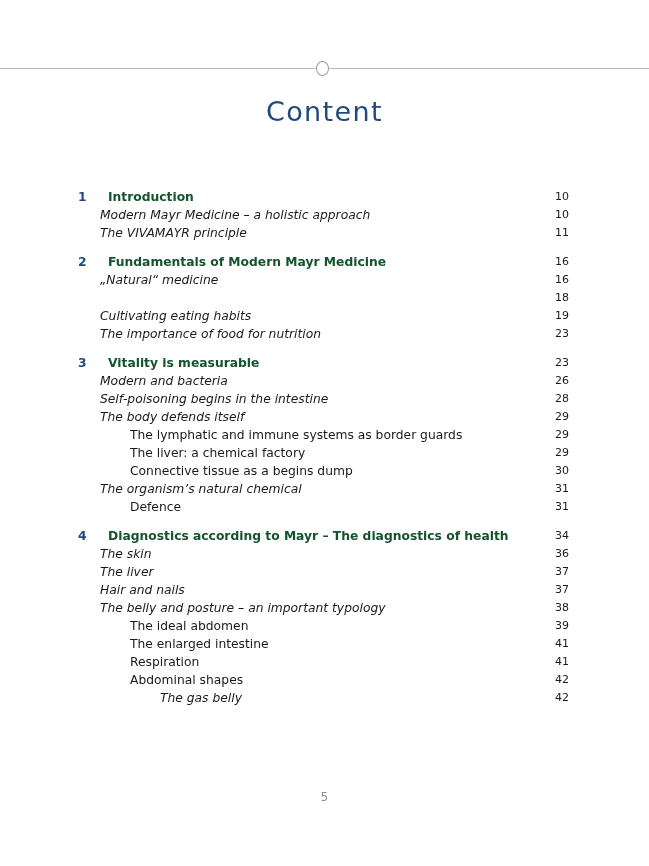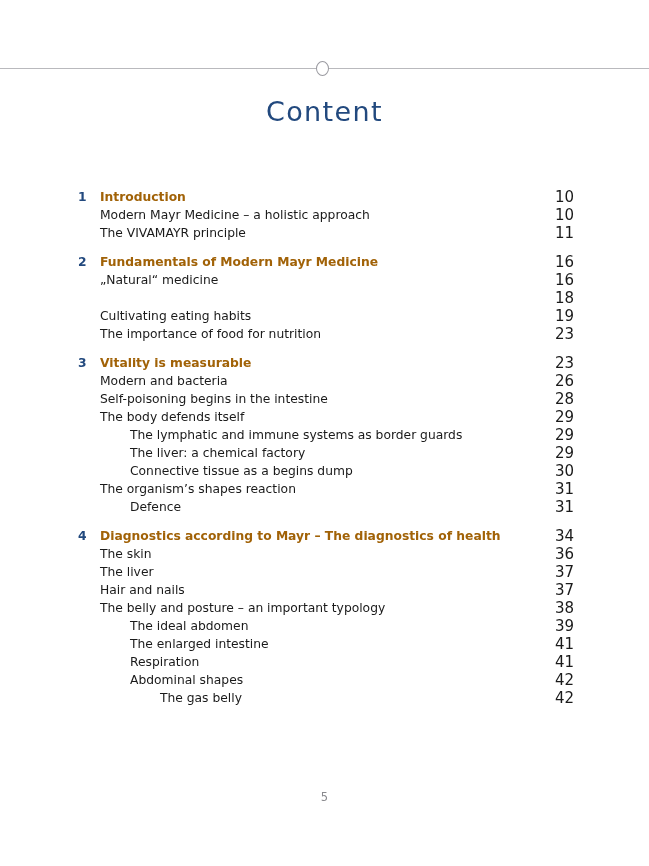--- a/index.html
+++ b/index.html
@@ -77,38 +77,38 @@
     color: #22497e;
   }
   .toc-label {
     position: absolute;
     top: 0;
   }
   .toc-page {
     position: absolute;
     left: 555px;
     top: 0;
-    font-size: 15px;
+    font-size: 11px;
     color: #1a1a1a;
   }
 
   
   .toc-row.level-0 .toc-label {
-    left: 100px;
+    left: 108px;
     font-weight: bold;
-    color: #a16207;
+    color: #14532d;
   }
   .toc-row.level-0 .toc-page {
     color: #1a1a1a;
   }
 
   
-  .toc-row.level-1 .toc-label { left: 100px; }
+  .toc-row.level-1 .toc-label { left: 100px; font-style: italic; }
   .toc-row.level-2 .toc-label { left: 130px; text-align: center; }
-  .toc-row.level-3 .toc-label { left: 160px; }
+  .toc-row.level-3 .toc-label { left: 160px; font-style: italic; }
 
   
   .footer-page {
     position: absolute;
     top: 790px;
     left: 0;
     width: 649px;
     text-align: center;
     font-size: 11.5px;
     color: #8a8a8e;
@@ -184,21 +184,21 @@
       </div>
       <div class="toc-row level-2">
         <span class="toc-label">The liver: a chemical factory</span>
         <span class="toc-page">29</span>
       </div>
       <div class="toc-row level-2">
         <span class="toc-label">Connective tissue as a begins dump</span>
         <span class="toc-page">30</span>
       </div>
       <div class="toc-row level-1">
-        <span class="toc-label">The organism’s shapes reaction</span>
+        <span class="toc-label">The organism’s natural chemical</span>
         <span class="toc-page">31</span>
       </div>
       <div class="toc-row level-2">
         <span class="toc-label">Defence</span>
         <span class="toc-page">31</span>
       </div>
     </div>
     <div class="toc-section">
       <div class="toc-row level-0">
         <span class="toc-num">4</span>

